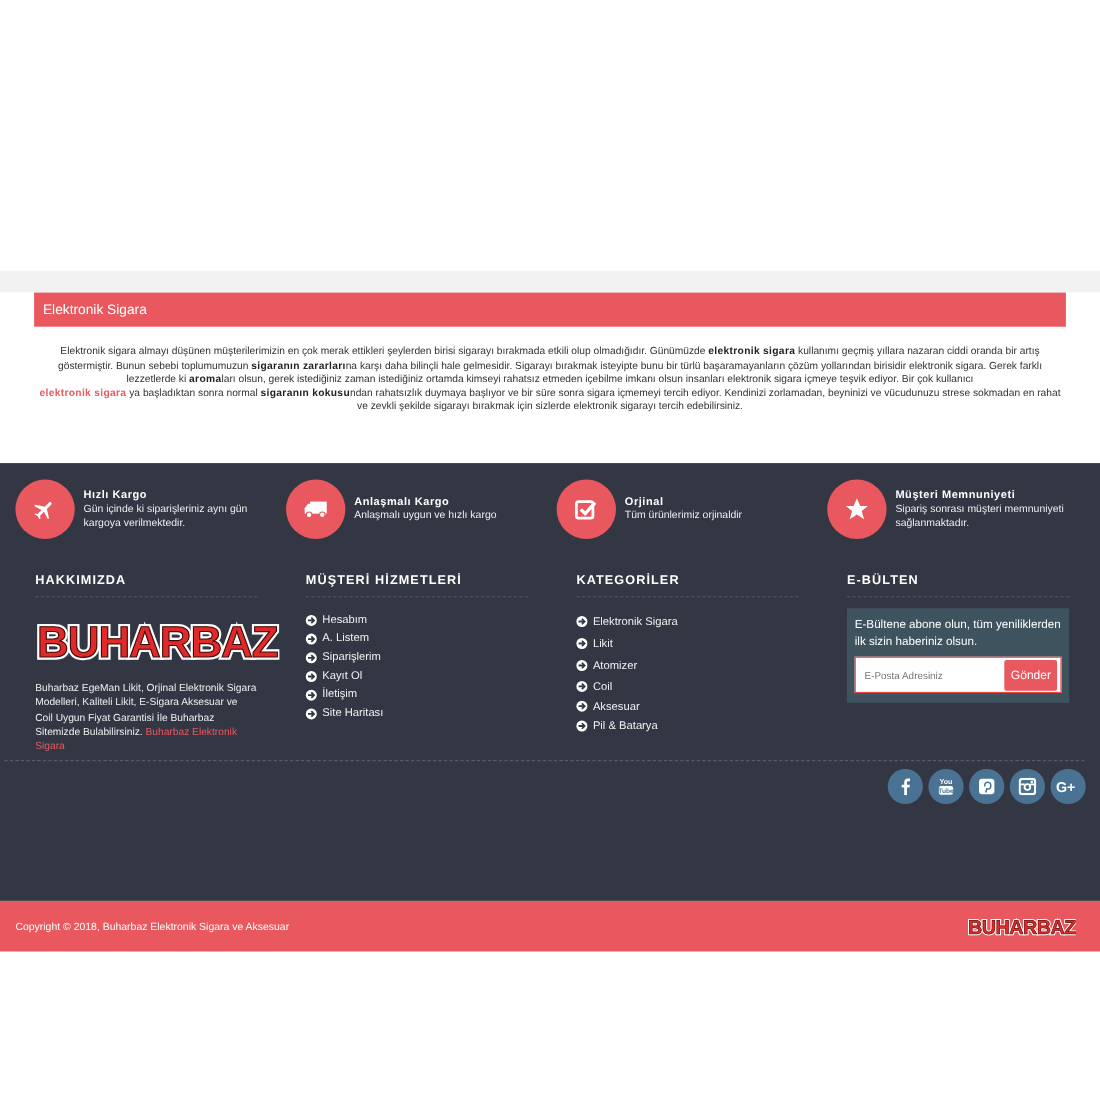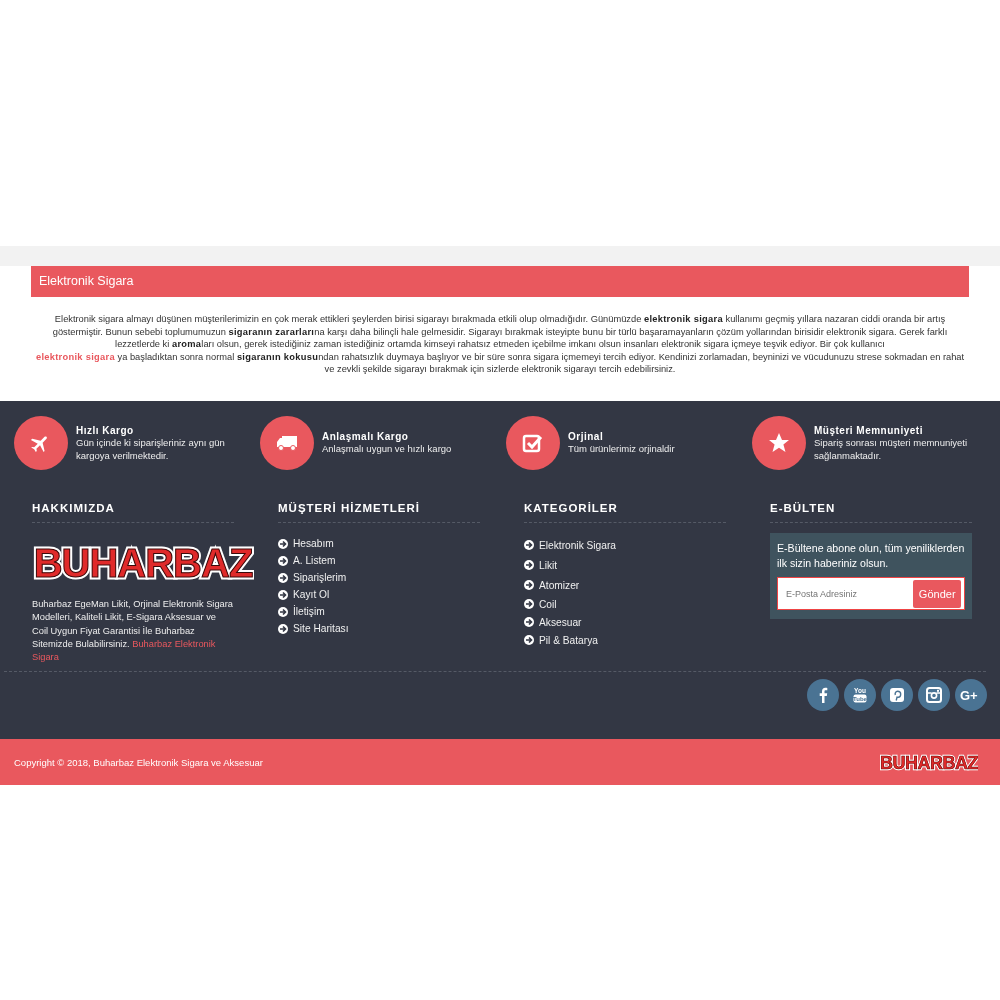--- a/index.html
+++ b/index.html
@@ -1,25 +1,25 @@
 <!DOCTYPE html>
 <html><head>
   <meta charset="utf-8">
   <style>
     * { box-sizing: border-box; margin: 0; padding: 0; }
     html, body { width: 1000px; height: 1000px; background: #ffffff; font-family: "Liberation Sans", sans-serif; overflow: hidden; }
     .top-blank { height: 246px; background: #ffffff; }
     .gray-strip { height: 20px; background: #f2f2f2; }
     .seo-section { padding: 0 31px; background: #fff; }
     .seo-title { background: #e9585e; color: #fff; font-size: 12.5px; height: 31px; line-height: 31px; padding-left: 8px; }
-    .seo-text { font-size: 9.3px; line-height: 12.6px; color: #333; text-align: center; padding: 16px 2px 0 2px; height: 104px; }
+    .seo-text { font-size: 9.3px; line-height: 12.6px; color: #333; text-align: center; padding: 16px 2px 0 2px; height: 124px; }
     .seo-text b { font-weight: bold; color: #222; letter-spacing: 0.3px; }
     .seo-text .red { color: #e9585e; font-weight: bold; letter-spacing: 0.3px; }
 
-    .footer { background: #333744; color: #fff; height: 338px; position: relative; }
+    .footer { background: #333744; color: #fff; height: 398px; position: relative; }
     .features { display: flex; height: 94px; padding-top: 15px; }
     .feature { width: 246px; display: flex; padding-left: 14px; }
     .feature-circle { width: 54px; height: 54px; border-radius: 50%; background: #e9585e; display: flex; align-items: center; justify-content: center; flex-shrink: 0; }
     .feature-text { padding-left: 8px; }
     .feature-title { font-size: 10px; font-weight: bold; letter-spacing: 0.5px; margin-top: 9px; }
     .feature-desc { font-size: 9.5px; line-height: 13px; color: #eee; }
     .feature.f2 .feature-title, .feature.f3 .feature-title { margin-top: 15px; }
 
     .cols { display: flex; padding: 0 0; }
     .col { width: 246px; padding: 0 12px 0 32px; }

